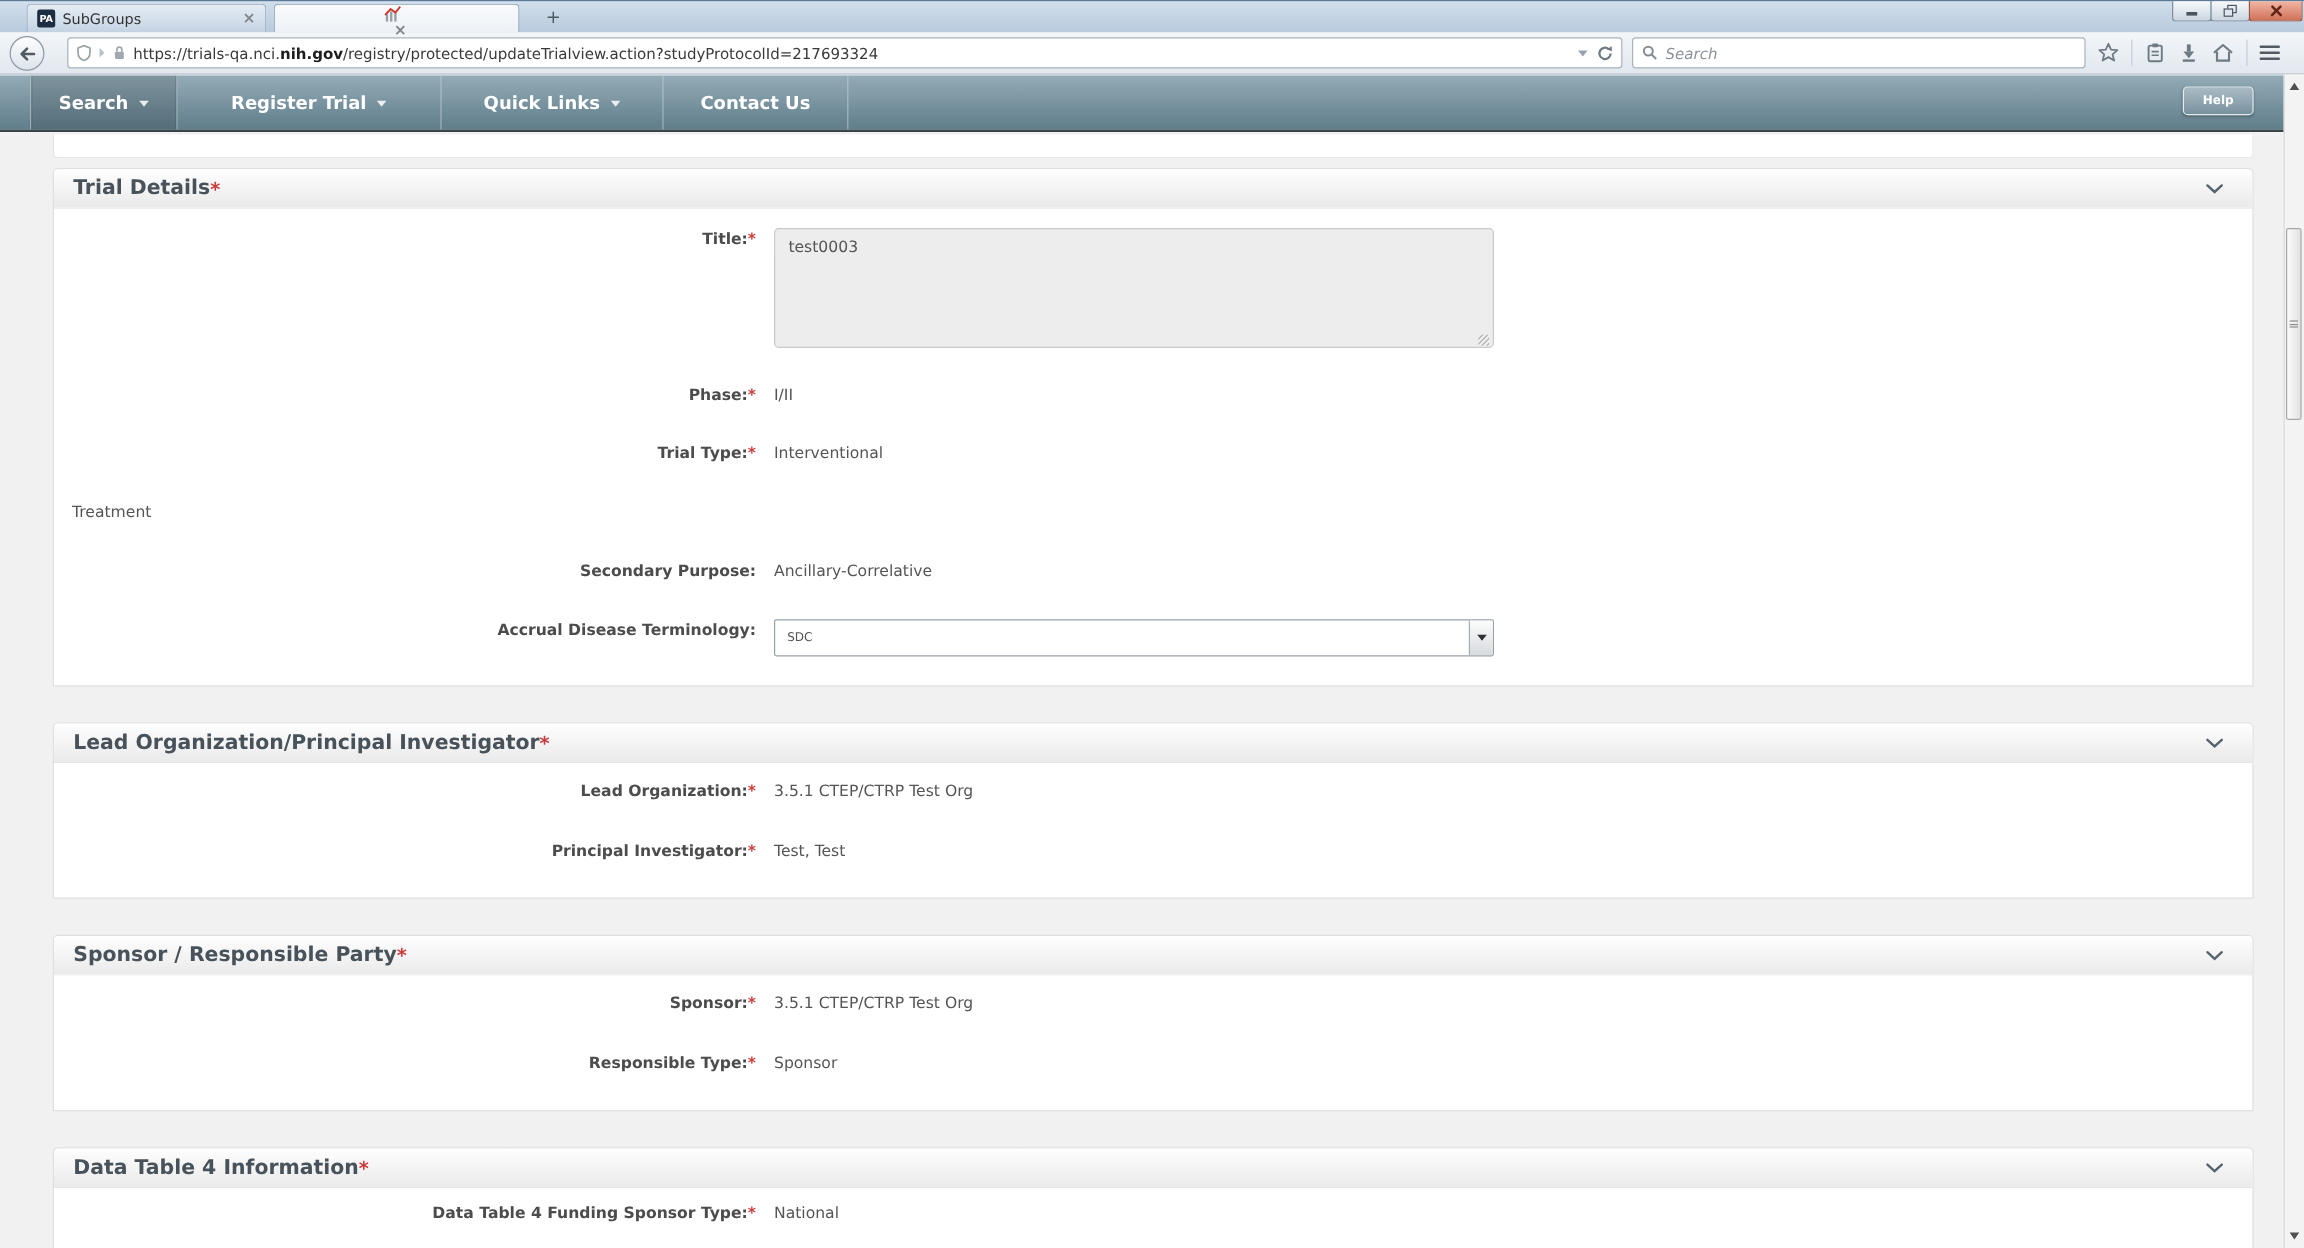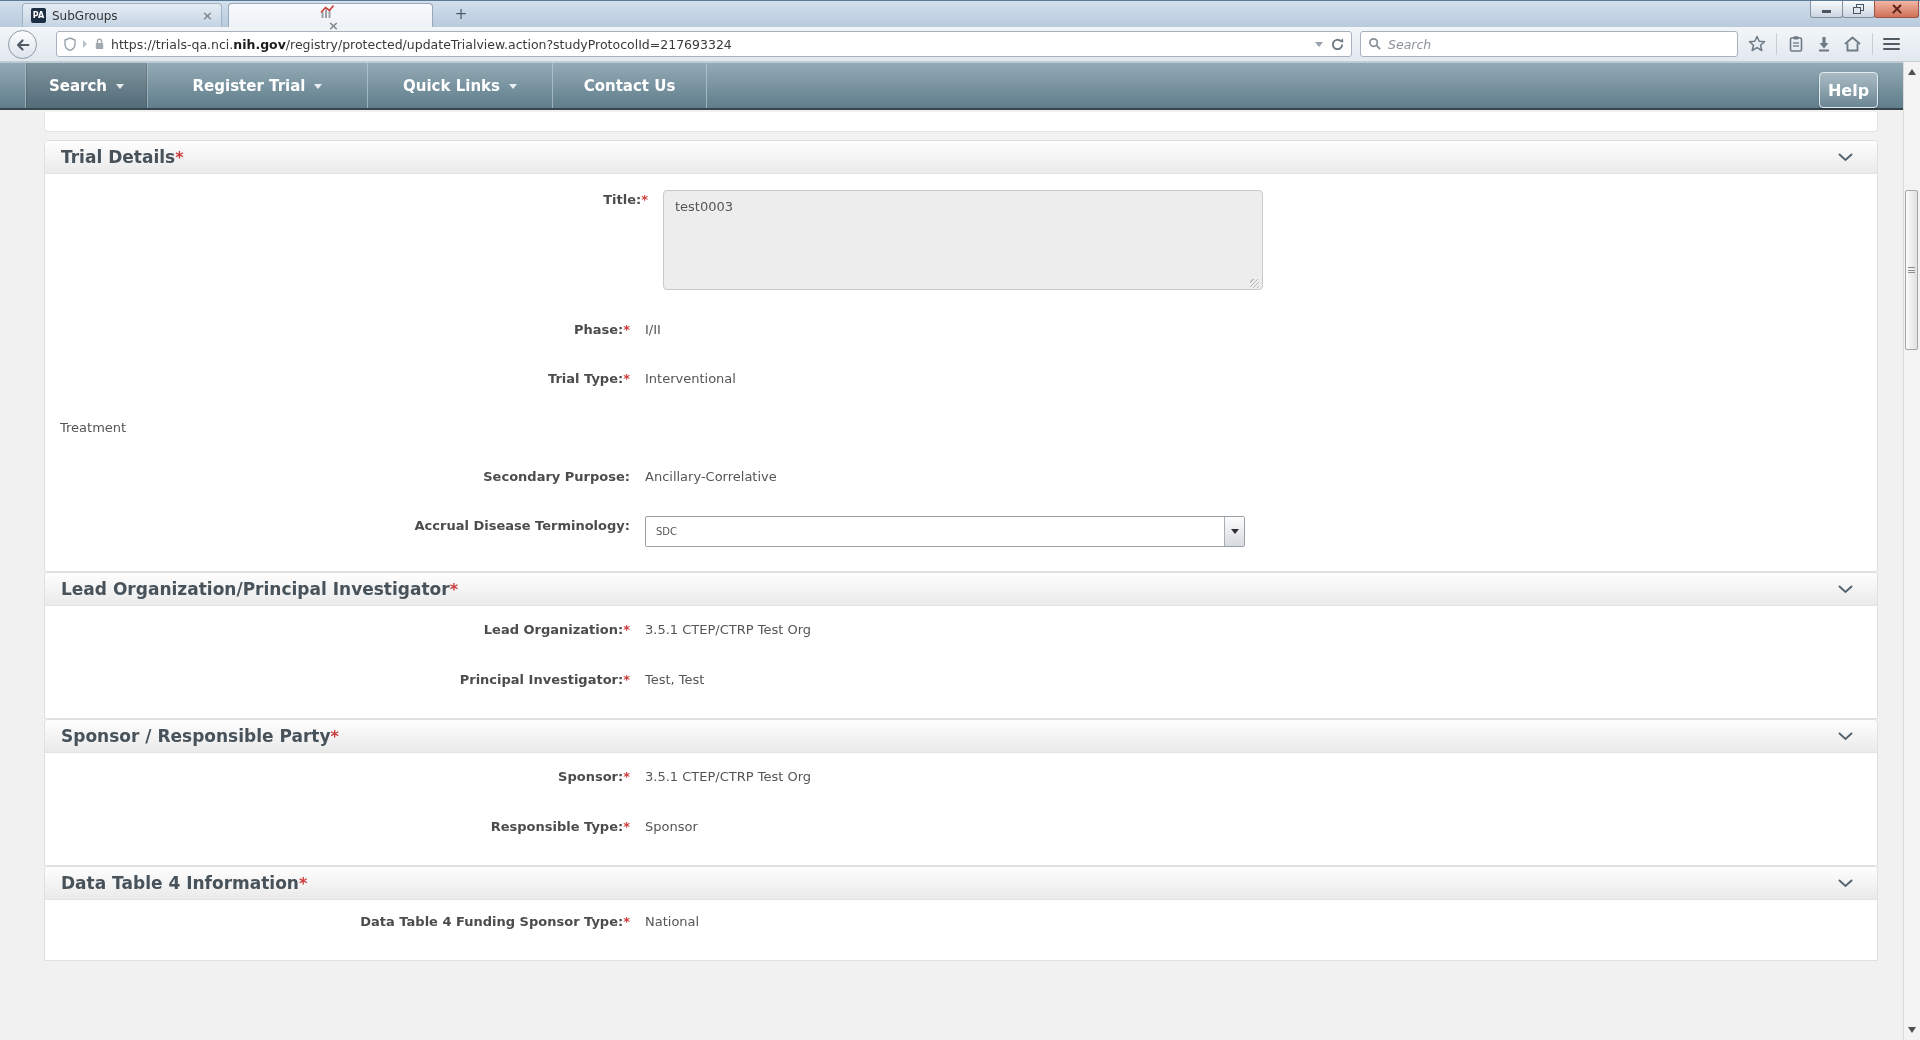--- a/index.html
+++ b/index.html
@@ -45,37 +45,37 @@
   .tb-div { width:1px; height:22px; background:#c6ced6; }
   .hamb { display:flex; flex-direction:column; gap:2.5px; }
   .hamb span { width:17px; height:2.6px; background:#525a63; border-radius:1px; }
 
   
   .menubar { position:relative; height:48px; background:linear-gradient(#93abb6,#607d8b); border-top:1px solid #b9cad2; border-bottom:2px solid #39454c; }
   .menu-item { position:absolute; top:0; height:100%; display:flex; align-items:center; justify-content:center; color:#fff; font-size:15px; font-weight:600; border-right:1px solid rgba(190,208,216,.65); cursor:default; }
   .menu-item.first { border-left:1px solid rgba(190,208,216,.65); }
   .menu-item.active { background:rgba(0,0,0,.13); box-shadow:inset 1px 0 rgba(0,0,0,.12), inset -1px 0 rgba(0,0,0,.12); }
   .mi-caret { width:0; height:0; border-left:4.5px solid transparent; border-right:4.5px solid transparent; border-top:5.5px solid rgba(255,255,255,.85); margin-left:9px; margin-top:2px; }
-  .helpbtn { position:absolute; right:42px; top:9px; width:59px; height:36px; border:1px solid #e2ebef; border-radius:4px; background:linear-gradient(rgba(255,255,255,.28),rgba(255,255,255,.06)); color:#fff; font-size:16px; font-weight:700; display:flex; align-items:center; justify-content:center; box-shadow:0 1px 2px rgba(0,0,0,.25); }
+  .helpbtn { position:absolute; right:42px; top:9px; width:59px; height:24px; border:1px solid #e2ebef; border-radius:4px; background:linear-gradient(rgba(255,255,255,.28),rgba(255,255,255,.06)); color:#fff; font-size:10px; font-weight:700; display:flex; align-items:center; justify-content:center; box-shadow:0 1px 2px rgba(0,0,0,.25); }
 
   
   .content { position:absolute; top:110px; left:0; right:17px; bottom:0; background:#f1f1f1; overflow:hidden; padding:2px 0 0 44px; }
   .strip { width:1834px; height:20px; background:#fff; border:1px solid #e3e3e3; border-top:none; border-radius:0 0 4px 4px; margin-bottom:8px; }
-  .panel { width:1834px; background:#fff; border:1px solid #e0e0e0; border-radius:4px 4px 0 0; }
+  .panel { width:1834px; background:#fff; border:1px solid #e0e0e0; border-radius:4px 4px 0 0; margin-bottom:30px; }
   .phead { height:33px; background:linear-gradient(#fefefe,#eaeaea); border-bottom:1px solid #e4e4e4; border-radius:4px 4px 0 0; display:flex; align-items:center; padding:0 24px 0 16px; }
   .ptitle { font-size:17px; font-weight:600; color:#47525a; }
   .req { color:#cc3b3b; font-weight:700; }
   .chev { margin-left:auto; display:flex; align-items:center; }
   .pbody { padding:16px 0 24px; }
   .pbody.short { padding:14px 0 28px; }
   .pbody.cut { padding:12px 0 0; }
   .frow { display:flex; align-items:flex-start; margin-bottom:29px; }
   .frow.last { margin-bottom:0; }
   .frow.gap30 { margin-bottom:30px;align-items:center; }
-  .frow.ta { margin-bottom:26px;padding-left:18px; }
+  .frow.ta { margin-bottom:26px; }
   .flabel { width:585px; text-align:right; font-size:13px; font-weight:700; color:#4c4c4c; line-height:20px; }
   .fvalue { margin-left:15px; font-size:13px; color:#555; line-height:20px; }
   .ta-wrap { margin-left:15px; position:relative; }
   .ta-wrap textarea { width:600px; height:100px; background:#ededed; border:1px solid #c9c9c9; border-radius:4px; padding:8px 11px; font-size:13px; color:#555; font-family:"DejaVu Sans",sans-serif; resize:none; outline:none; }
   .resize-corner { position:absolute; right:4px; bottom:6px; width:9px; height:9px; background:repeating-linear-gradient(135deg,transparent 0 2px,#b9b9b9 2px 3px); }
   .selectbox { margin-left:15px; width:600px; height:31px; background:#fff; border:1px solid #99a1a8; border-radius:2px; display:flex; align-items:center; overflow:hidden; }
   .select-value { flex:1; padding-left:10px; font-size:10px; color:#555; }
   .select-btn { width:20px; align-self:stretch; border-left:1px solid #a8aeb4; background:linear-gradient(#fdfdfd,#d7dade); display:flex; align-items:center; justify-content:center; }
   .caret-down-dark { width:0; height:0; border-left:4px solid transparent; border-right:4px solid transparent; border-top:5px solid #2f2f2f; }
 

